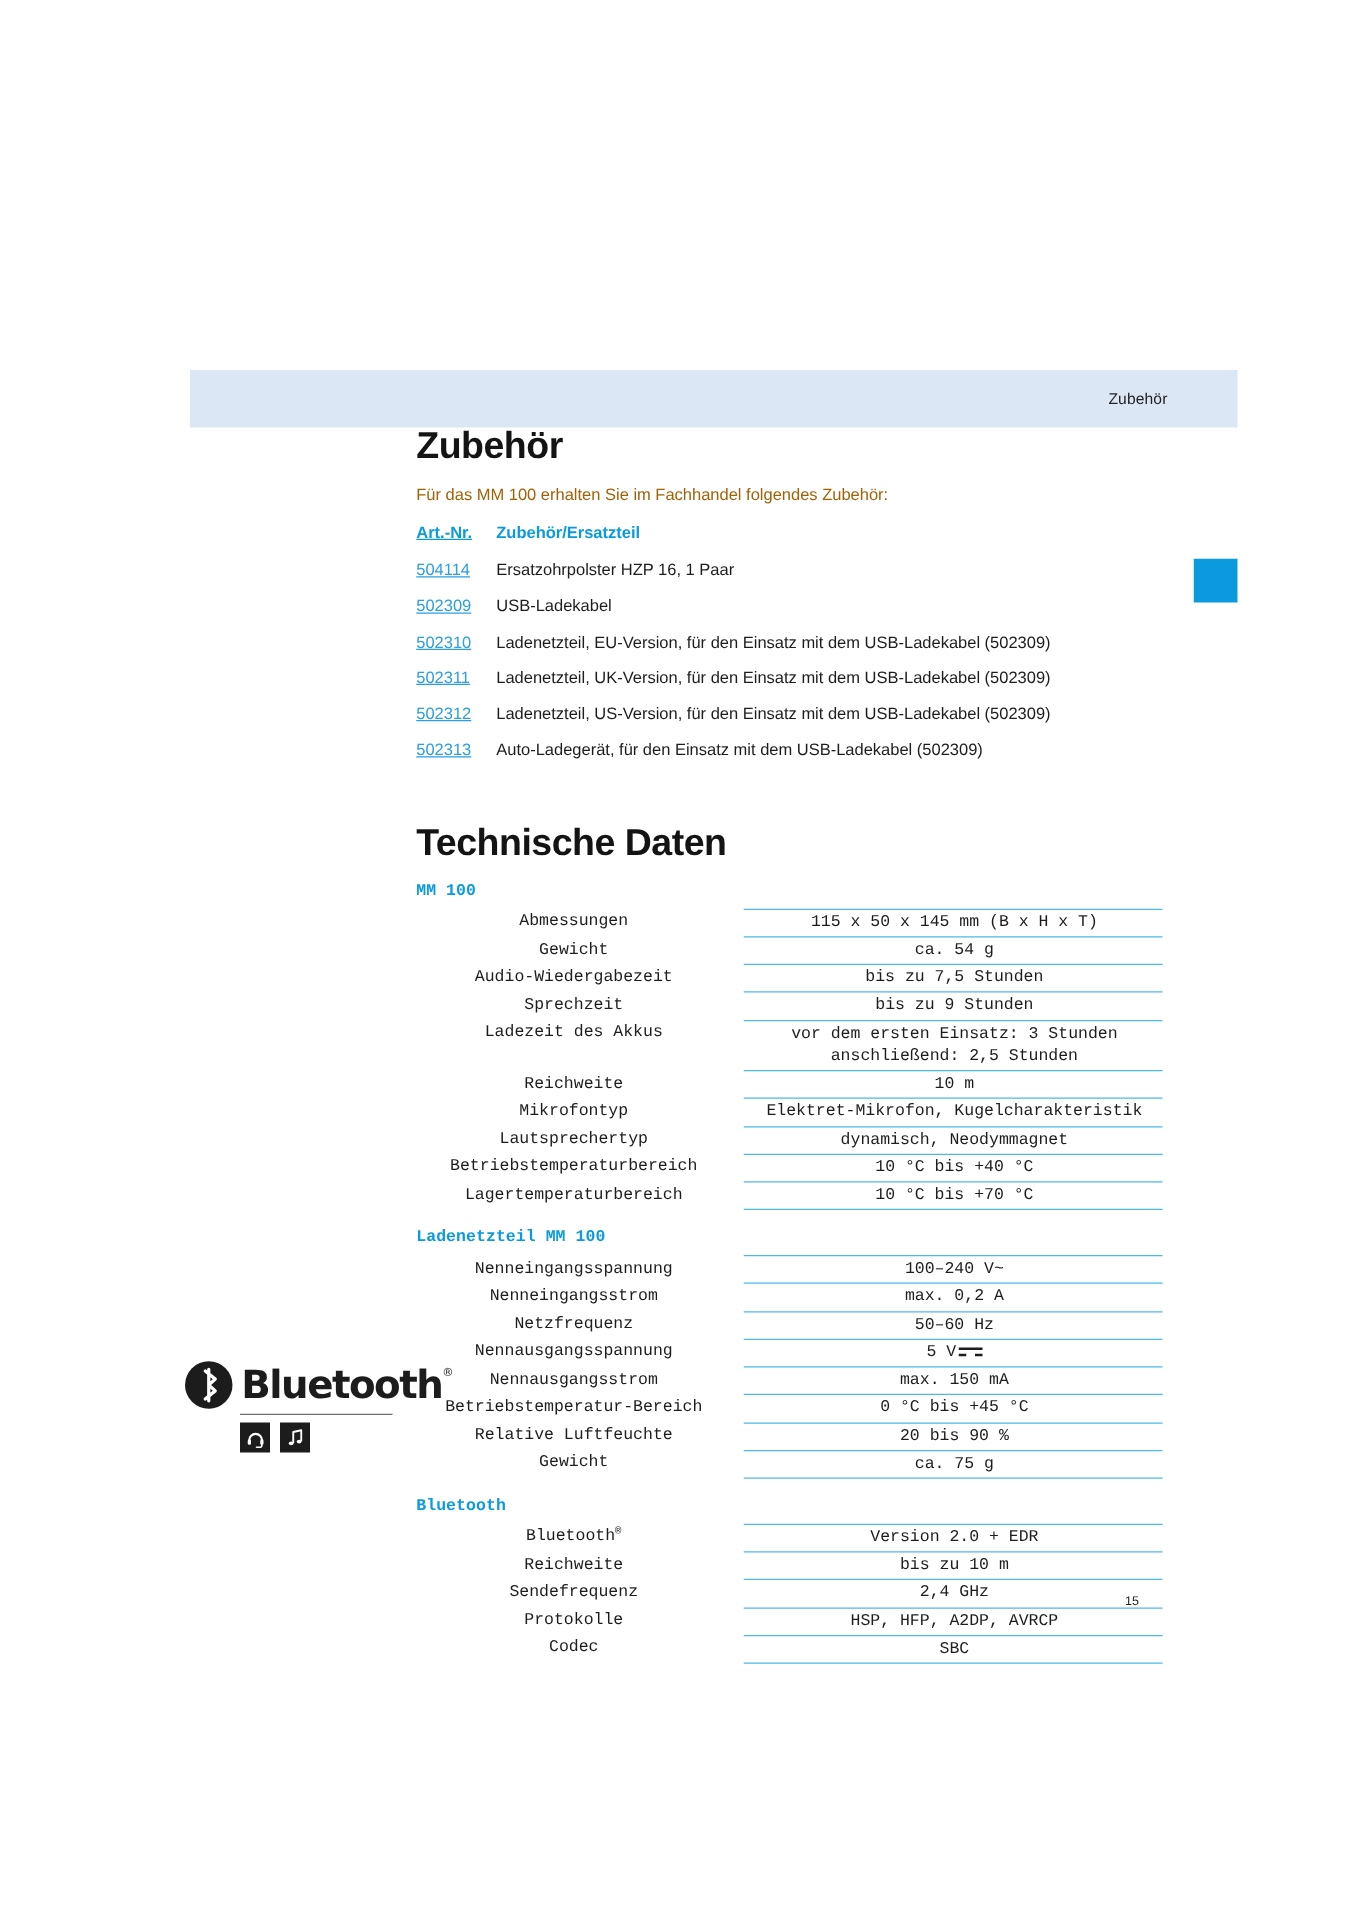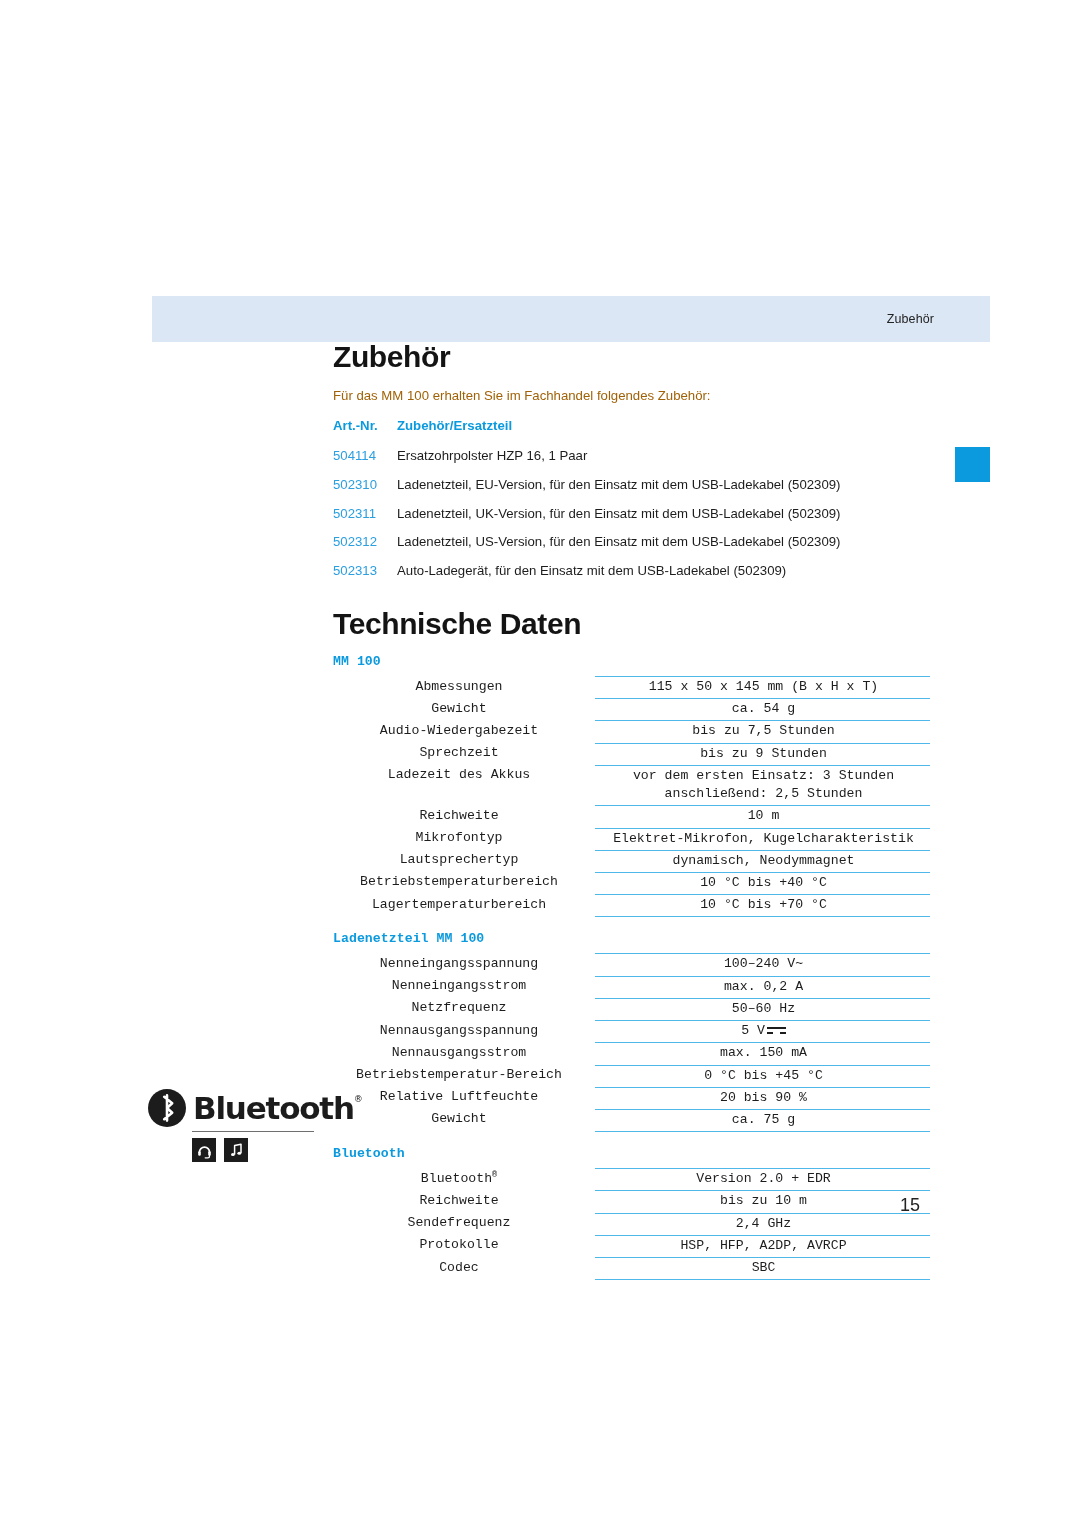--- a/index.html
+++ b/index.html
@@ -89,20 +89,21 @@
     vertical-align: top;
     padding: 0 0 11px 0;
     font-size: 13.2px;
     line-height: 1.35;
     white-space: nowrap;
   }
   .acc-table td.artnr {
     width: 60px;
     color: #2b9fe0;
     padding-right: 4px;
+    text-decoration: underline;
   }
   .acc-table tr.head td {
     color: #0b9ade;
     font-weight: bold;
     padding-bottom: 12px;
   }
   .acc-table tr.head td.artnr {
     color: #0b9ade;
   }
   .acc-table td.desc {
@@ -111,21 +112,21 @@
 
   
   .section-head {
     color: #0b9ade;
     font-size: 13.2px;
     font-weight: bold;
     margin: 0 0 7px 0;
     letter-spacing: .05px;
   }
   h1.chapter.tech {
-    margin-top: 16px;
+    margin-top: 38px;
   }
   .tech-block {
     margin-top: 14px;
     font-family: Liberation Mono, monospace;
   }
   .spec-table {
     border-collapse: collapse;
     width: 597px;
     table-layout: fixed;
     text-align: center;
@@ -236,24 +237,24 @@
     background: #1c1c1c;
     display: flex;
     align-items: center;
     justify-content: center;
   }
 
   
   .folio {
     position: absolute;
     left: 900px;
-    top: 1195px;
+    top: 1276px;
     width: 60px;
     text-align: left;
-    font-size: 18px;
+    font-size: 10px;
     color: #232323;
   }
 </style>
 </head>
 <body>
 
 <div class="page">
 
   <div class="header-bar">
     <span class="header-text">Zubehör</span>
@@ -268,20 +269,24 @@
 
     <table class="acc-table">
       <tbody id="acc-body">
           <tr class="head">
             <td class="artnr">Art.-Nr.</td>
             <td class="desc">Zubehör/Ersatzteil</td>
           </tr>
           <tr>
             <td class="artnr">504114</td>
             <td class="desc">Ersatzohrpolster HZP 16, 1 Paar</td>
+          </tr>
+          <tr>
+            <td class="artnr">502309</td>
+            <td class="desc">USB-Ladekabel</td>
           </tr>
           <tr>
             <td class="artnr">502310</td>
             <td class="desc">Ladenetzteil, EU-Version, für den Einsatz mit dem USB-Ladekabel (502309)</td>
           </tr>
           <tr>
             <td class="artnr">502311</td>
             <td class="desc">Ladenetzteil, UK-Version, für den Einsatz mit dem USB-Ladekabel (502309)</td>
           </tr>
           <tr>

